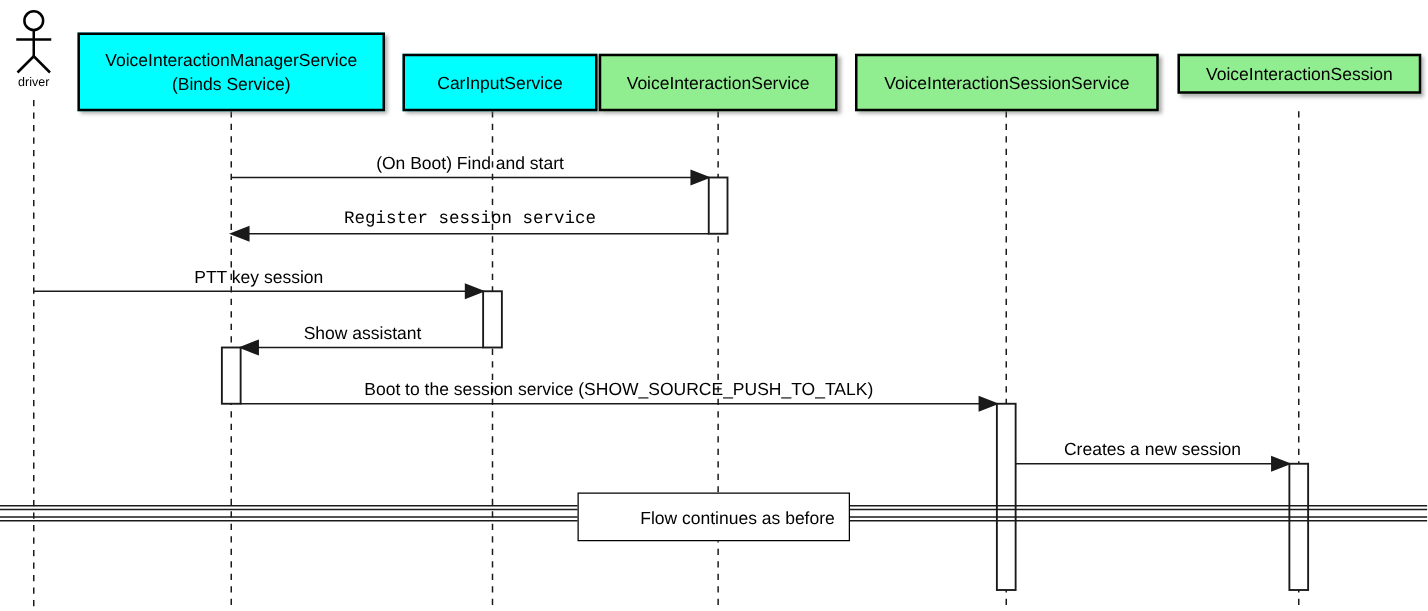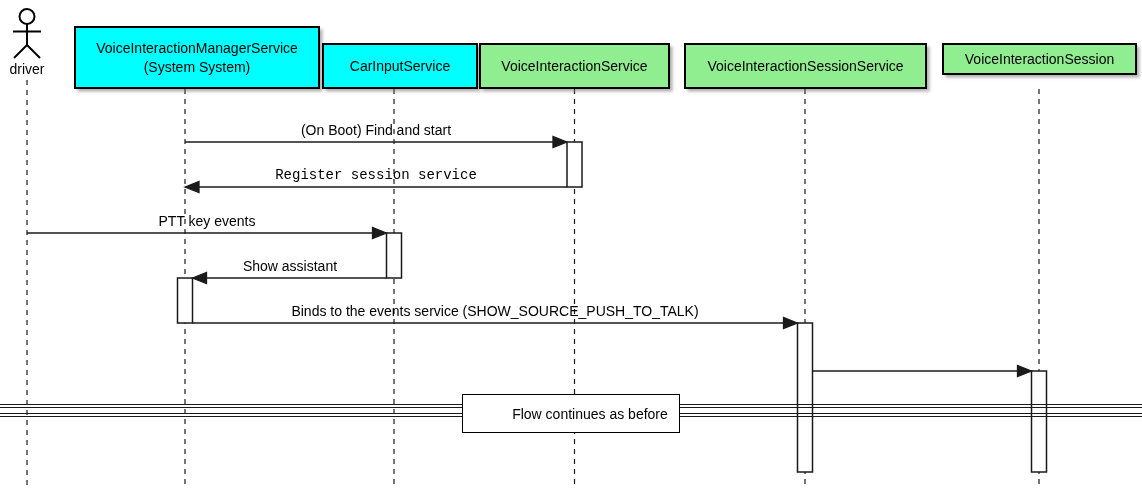--- a/index.html
+++ b/index.html
@@ -30,21 +30,21 @@
   .green { background: #90EE90; }
   .msg-label {
     position: absolute;
     transform: translateX(-50%);
     white-space: nowrap;
     font-size: 14px;
   }
   .actor-label {
     position: absolute;
     transform: translateX(-50%);
-    font-size: 14px;
+    font-size: 10px;
   }
   .divider-label-box {
     position: absolute;
     left: 462px;
     top: 394px;
     width: 218px;
     height: 39px;
     box-sizing: border-box;
     background: #ffffff;
     border: 1.5px solid #000;
@@ -111,40 +111,41 @@
       <line x1="192.5" y1="323" x2="786" y2="323"></line>
       <polygon points="797.5,323 783.5,317.5 783.5,328.5"></polygon>
 
       <line x1="812.5" y1="371" x2="1020" y2="371"></line>
       <polygon points="1031.5,371 1017.5,365.5 1017.5,376.5"></polygon>
     </g>
   </svg>
 
   <div class="actor-label" style="left:27px; top:61px;">driver</div>
 
-  <div class="pbox cyan" style="left:74px; top:26px; width:246px; height:63px;">
+  <div class="pbox cyan" style="left:62px; top:26px; width:246px; height:63px;">
     <div>VoiceInteractionManagerService</div>
-    <div>(System System)</div>
+    <div>(Binds Service)</div>
   </div>
   <div class="pbox cyan" style="left:322px; top:43px; width:156px; height:46px;">
     <div>CarInputService</div>
   </div>
   <div class="pbox green" style="left:684px; top:43px; width:243px; height:46px;">
     <div>VoiceInteractionSessionService</div>
   </div>
   <div class="pbox green" style="left:479px; top:43px; width:191px; height:46px;">
     <div>VoiceInteractionService</div>
   </div>
   <div class="pbox green" style="left:942px; top:43px; width:195px; height:32px;">
     <div>VoiceInteractionSession</div>
   </div>
 
   <div class="msg-label" style="left:376px; top:122px;">(On Boot) Find and start</div>
   <div class="msg-label" style="left:376px; top:167px;font-family:Liberation Mono, monospace;">Register session service</div>
-  <div class="msg-label" style="left:207px; top:213px;">PTT key events</div>
+  <div class="msg-label" style="left:207px; top:213px;">PTT key session</div>
   <div class="msg-label" style="left:290px; top:258px;text-align:right;">Show assistant</div>
-  <div class="msg-label" style="left:495px; top:303px;">Binds to the events service (SHOW_SOURCE_PUSH_TO_TALK)</div>
+  <div class="msg-label" style="left:495px; top:303px;">Boot to the session service (SHOW_SOURCE_PUSH_TO_TALK)</div>
+  <div class="msg-label" style="left:922px; top:351px;">Creates a new session</div>
 
   <div class="divider-label-box">
     <span>Flow continues as before</span>
   </div>
 
 </div>
 
 </body></html>

